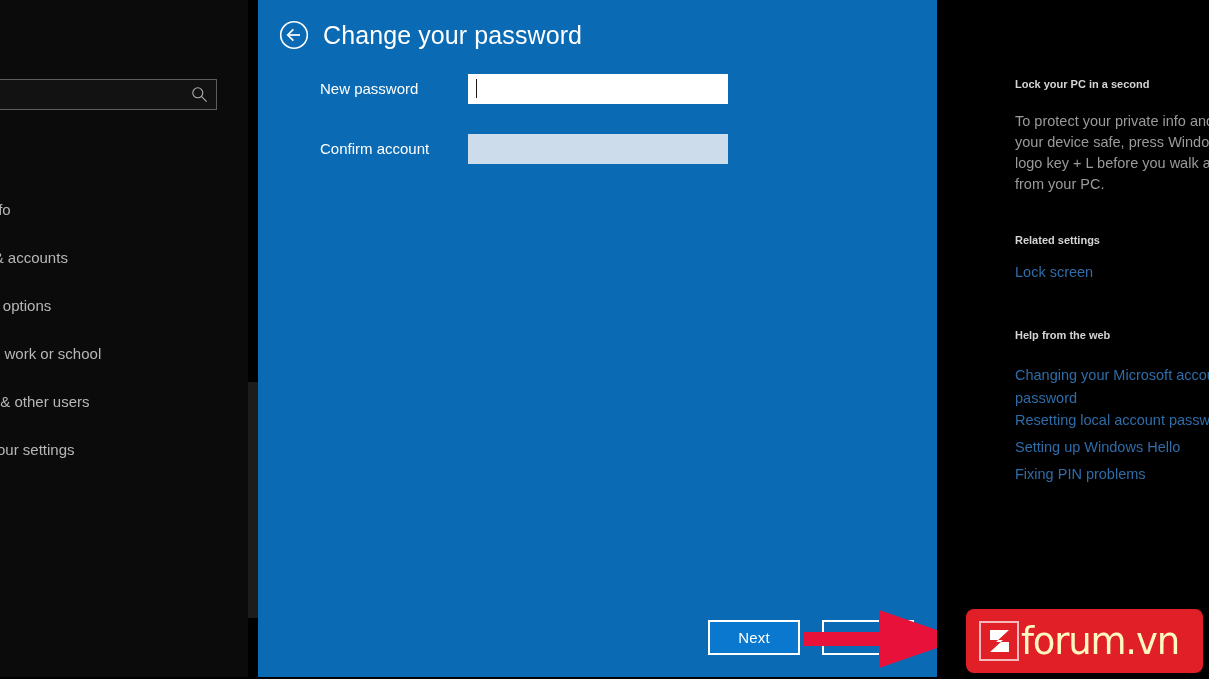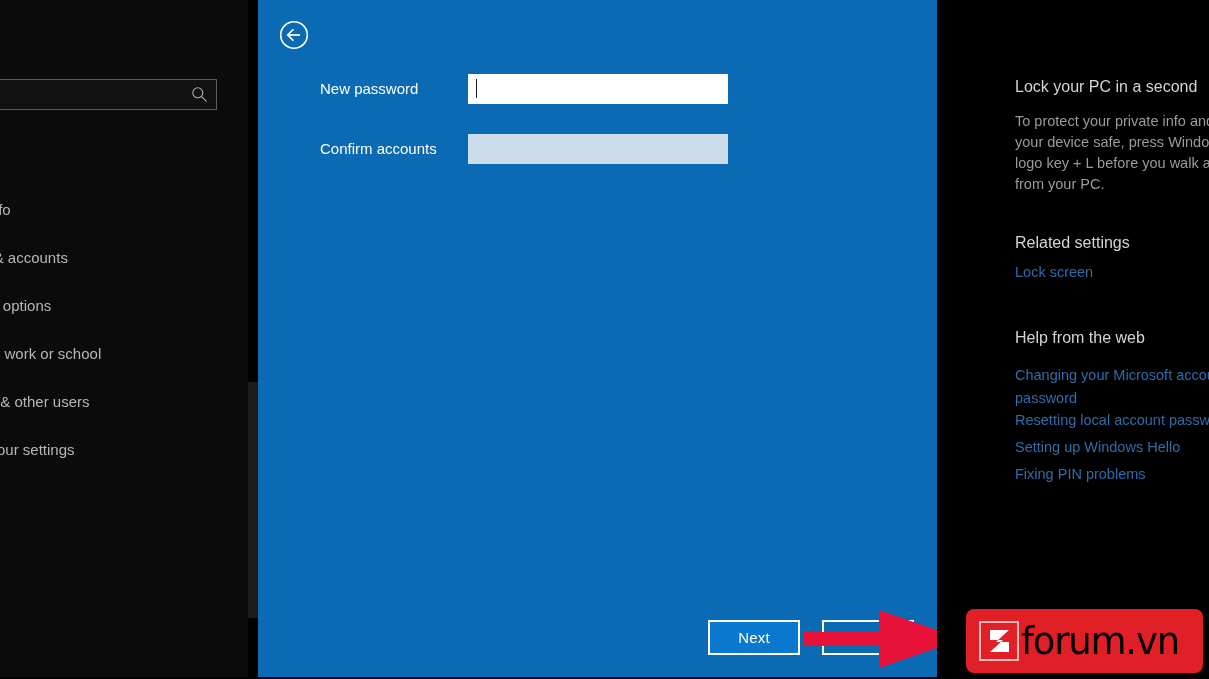--- a/index.html
+++ b/index.html
@@ -230,23 +230,24 @@
     overflow: hidden;
   }
   .info-inner {
     position: absolute;
     left: 78px;
     top: 0;
     width: 260px;
   }
   .info-heading {
     position: absolute;
-    font-size: 16px;
+    font-size: 11px;
     color: #d4d4d4;
     white-space: nowrap;
+    font-weight: bold;
   }
   .info-body {
     position: absolute;
     font-size: 14.5px;
     color: #9a9a9a;
     line-height: 21px;
     width: 240px;
   }
   .info-link {
     position: absolute;
@@ -282,21 +283,21 @@
     margin-left: 13px;
     flex: 0 0 40px;
     border: 2px solid #f6b8bb;
     box-sizing: border-box;
     display: flex;
     align-items: center;
     justify-content: center;
   }
   .watermark-text {
     font-size: 37px;
-    color: #000000;
+    color: #fef9c3;
     font-family: "DejaVu Sans", sans-serif;
     letter-spacing: -1.2px;
     margin-left: 2px;
     line-height: 1;
     white-space: nowrap;
   }
 
   .bottom-strip {
     position: absolute;
     left: 0;
@@ -350,33 +351,34 @@
     </div>
 
     <div class="dialog">
 
       <div class="dialog-header">
         <svg class="back-button" viewBox="0 0 30 30">
           <circle cx="15" cy="15" r="13.3" fill="none" stroke="#ffffff" stroke-width="1.6"></circle>
           <line x1="9" y1="15" x2="21" y2="15" stroke="#ffffff" stroke-width="1.7"></line>
           <polyline points="13.8,9.9 8.7,15 13.8,20.1" fill="none" stroke="#ffffff" stroke-width="1.7" stroke-linecap="square" stroke-linejoin="miter"></polyline>
         </svg>
+        <span class="dialog-title">Change your password</span>
       </div>
 
       <div class="form">
 
         <div class="form-row">
           <span class="form-label">New password</span>
           <div class="form-input focused">
             <span class="caret"></span>
           </div>
         </div>
 
         <div class="form-row">
-          <span class="form-label">Confirm accounts</span>
+          <span class="form-label">Confirm account</span>
           <div class="form-input"></div>
         </div>
 
 
       </div>
 
       <div class="actions">
         <button class="btn btn-next">Next</button>
         <button class="btn btn-cancel">Cancel</button>
       </div>

